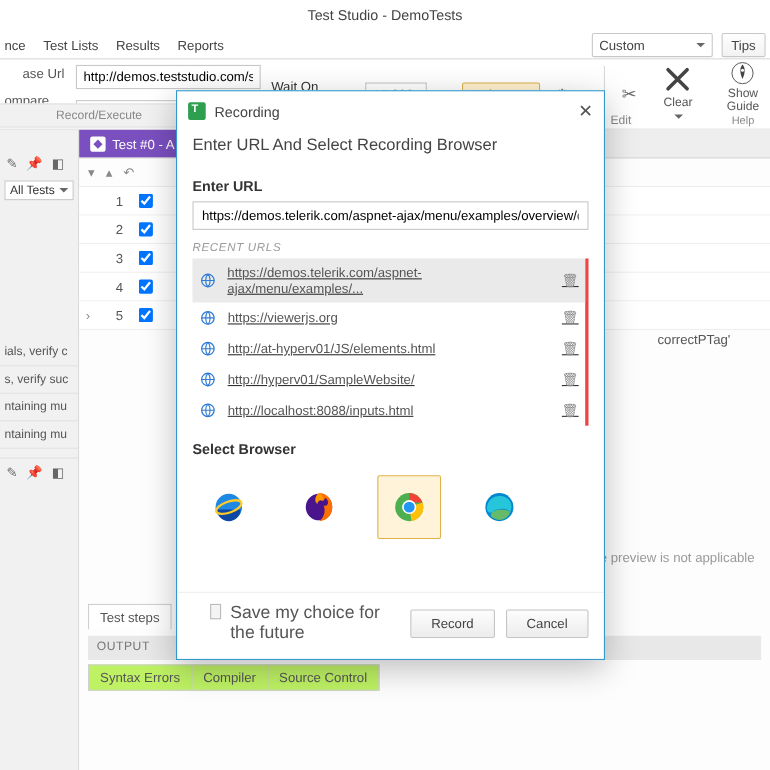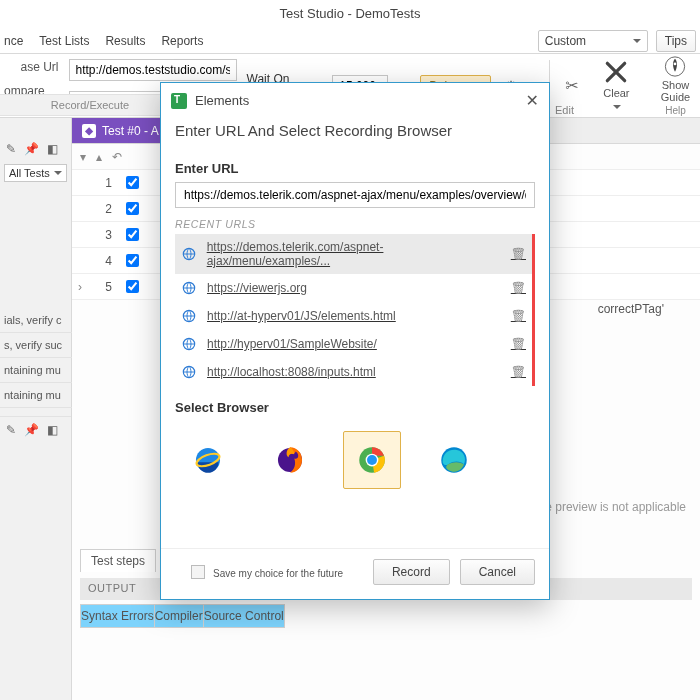--- a/index.html
+++ b/index.html
@@ -48,21 +48,21 @@
   .step-row input[type=checkbox] { }
 
   .left-results { position: absolute; left: 0; top: 308px; width: 72px; font-size: 11px; color: #555; }
   .left-results div { padding: 6px 4px; border-bottom: 1px solid #e2e2e2; white-space: nowrap; overflow: hidden; }
 
   .bottom-tabs { position: absolute; left: 80px; bottom: 128px; display: flex; gap: 8px; }
   .bottom-tabs .bt { background: #fff; border: 1px solid #d0d0d0; border-bottom: none; padding: 4px 10px; font-size: 12px; color: #555; }
 
   .output-bar { position: absolute; left: 80px; right: 8px; bottom: 100px; height: 22px; background: #e8e8e8; color: #777; font-size: 11px; padding: 4px 8px; letter-spacing: 0.5px; }
   .bottom-status-tabs { position: absolute; left: 80px; bottom: 72px; display: flex; }
-  .bottom-status-tabs .bt { background: #7dd3fc; border: 1px solid #d0d0d0; padding: 4px 0; font-size: 12px; color: #555; margin-right: -1px; }
+  .bottom-status-tabs .bt { background: #bef264; border: 1px solid #d0d0d0; padding: 4px 10px; font-size: 12px; color: #555; margin-right: -1px; }
 
   .right-note { position: absolute; right: 14px; top: 500px; color: #9a9a9a; font-size: 12px; }
   .right-lbl { position: absolute; right: 36px; top: 302px; color: #555; font-size: 12px; }
 
   
   .dialog { position: absolute; left: 160px; top: 82px; width: 390px; height: 518px; background: #fff; border: 1px solid #3399cc; box-shadow: 0 8px 28px rgba(0,0,0,.25); display: flex; flex-direction: column; }
   .dlg-title { display: flex; align-items: center; padding: 8px 10px; gap: 8px; font-size: 13px; color: #444; }
   .dlg-title .close { margin-left: auto; font-size: 16px; color: #555; cursor: pointer; }
   .dlg-sub { padding: 4px 14px 10px; font-size: 15px; color: #444; }
   .dlg-body { padding: 6px 14px; flex: 1; overflow: hidden; }
@@ -75,21 +75,21 @@
   .recent-item .del { margin-left: auto; color: #888; }
   .recent-item .ico { width: 16px; height: 16px; display: inline-flex; align-items: center; justify-content: center; color: #2d7bd4; }
 
   .browsers { display: flex; gap: 24px; padding: 10px 4px 20px; }
   .bchoice { width: 58px; height: 58px; border: 1px solid transparent; display: flex; align-items: center; justify-content: center; border-radius: 2px; }
   .bchoice.sel { border-color: #e0b24a; background: #fff4da; }
   .bchoice svg { width: 34px; height: 34px; }
 
   .dlg-footer { display: flex; align-items: center; padding: 10px 14px 14px; gap: 10px; border-top: 1px solid #eee; }
   .dlg-footer .spacer { flex: 1; }
-  .chk { display: flex; align-items: flex-end; gap: 8px; color: #555; font-size: 10px; padding-left: 16px; }
+  .chk { display: flex; align-items: flex-start; gap: 8px; color: #555; font-size: 16px; padding-left: 16px; }
   .chkbox { width: 14px; height: 14px; border: 1px solid #bbb; background: #f4f4f4; }
   .dlg-btn { border: 1px solid #c4c4c4; background: linear-gradient(#fdfdfd,#ececec); padding: 5px 18px; border-radius: 2px; font-size: 12px; color: #444; }
 
   .scissors::before { content: "\2702"; font-size: 16px; color: #666; }
   .gear::before     { content: "\2699"; font-size: 14px; color: #666; }
   .rocket { width: 26px; height: 26px; }
   .xmark { width: 26px; height: 26px; }
   .appicon { width: 16px; height: 16px; background: #2e9e4f; border-radius: 2px; position: relative; }
   .appicon::after { content: "T"; color: #fff; font-size: 10px; position: absolute; left: 3px; top: 1px; font-weight: bold; }
 
@@ -229,21 +229,21 @@
 <div class="output-bar">OUTPUT</div>
 <div class="bottom-status-tabs">
   <div class="bt">Syntax Errors</div>
   <div class="bt">Compiler</div>
   <div class="bt">Source Control</div>
 </div>
 
 <div class="dialog">
   <div class="dlg-title">
     <span class="appicon"></span>
-    <span>Elements</span>
+    <span>Recording</span>
     <span class="close">✕</span>
   </div>
   <div class="dlg-sub">Enter URL And Select Recording Browser</div>
 
   <div class="dlg-body">
     <div class="dlg-label">Enter URL</div>
     <input class="url-input" value="https://demos.telerik.com/aspnet-ajax/menu/examples/overview/defaultcs" style="">
 
     <div class="recent-hd">RECENT URLS</div>
     <div class="recent-list">

